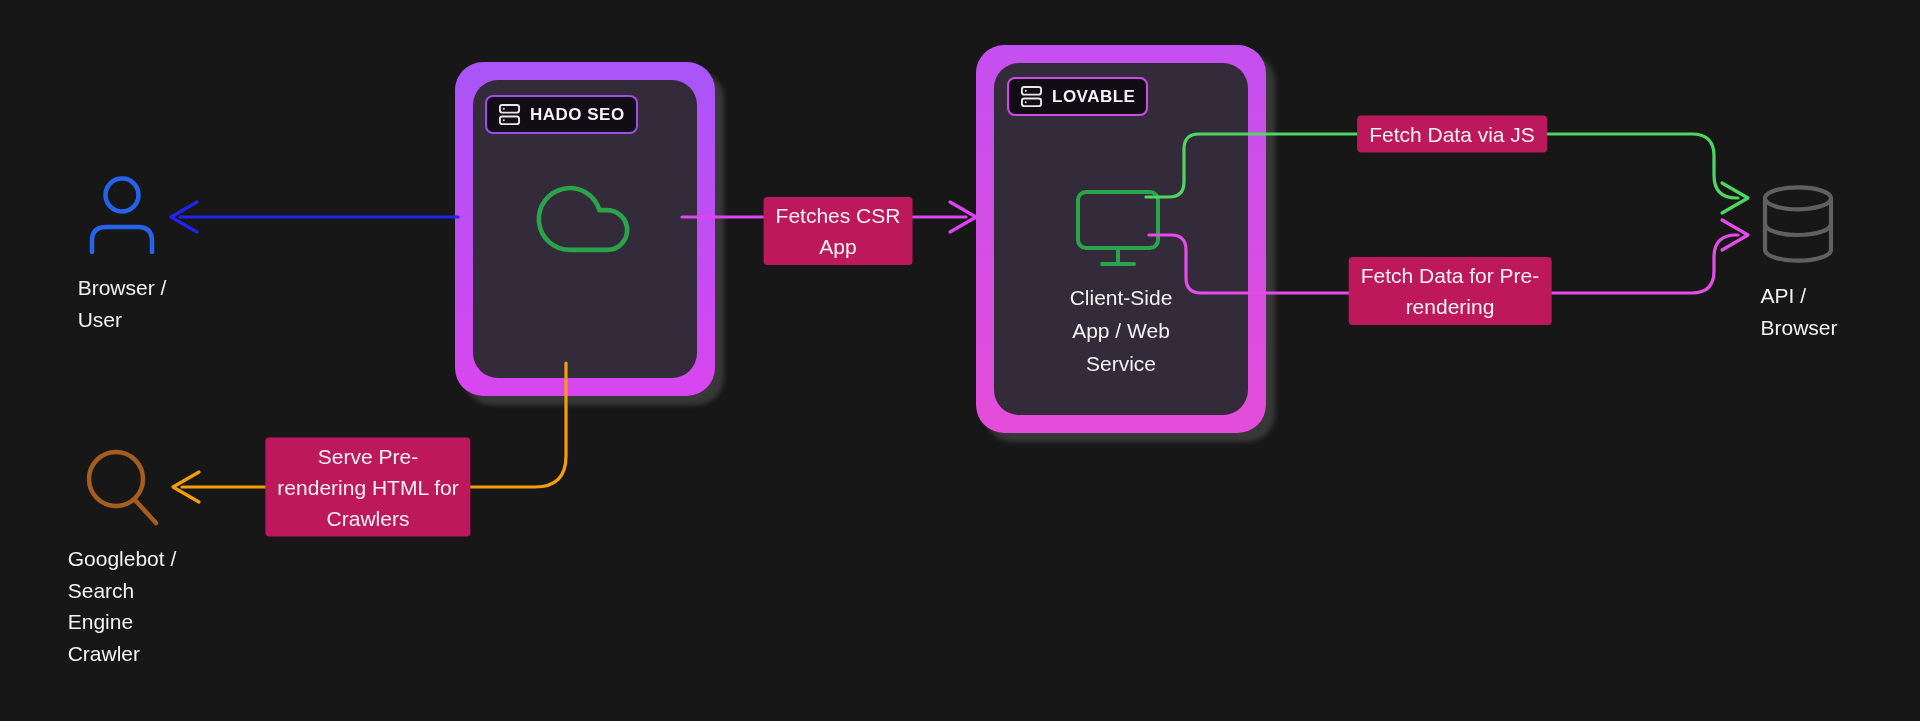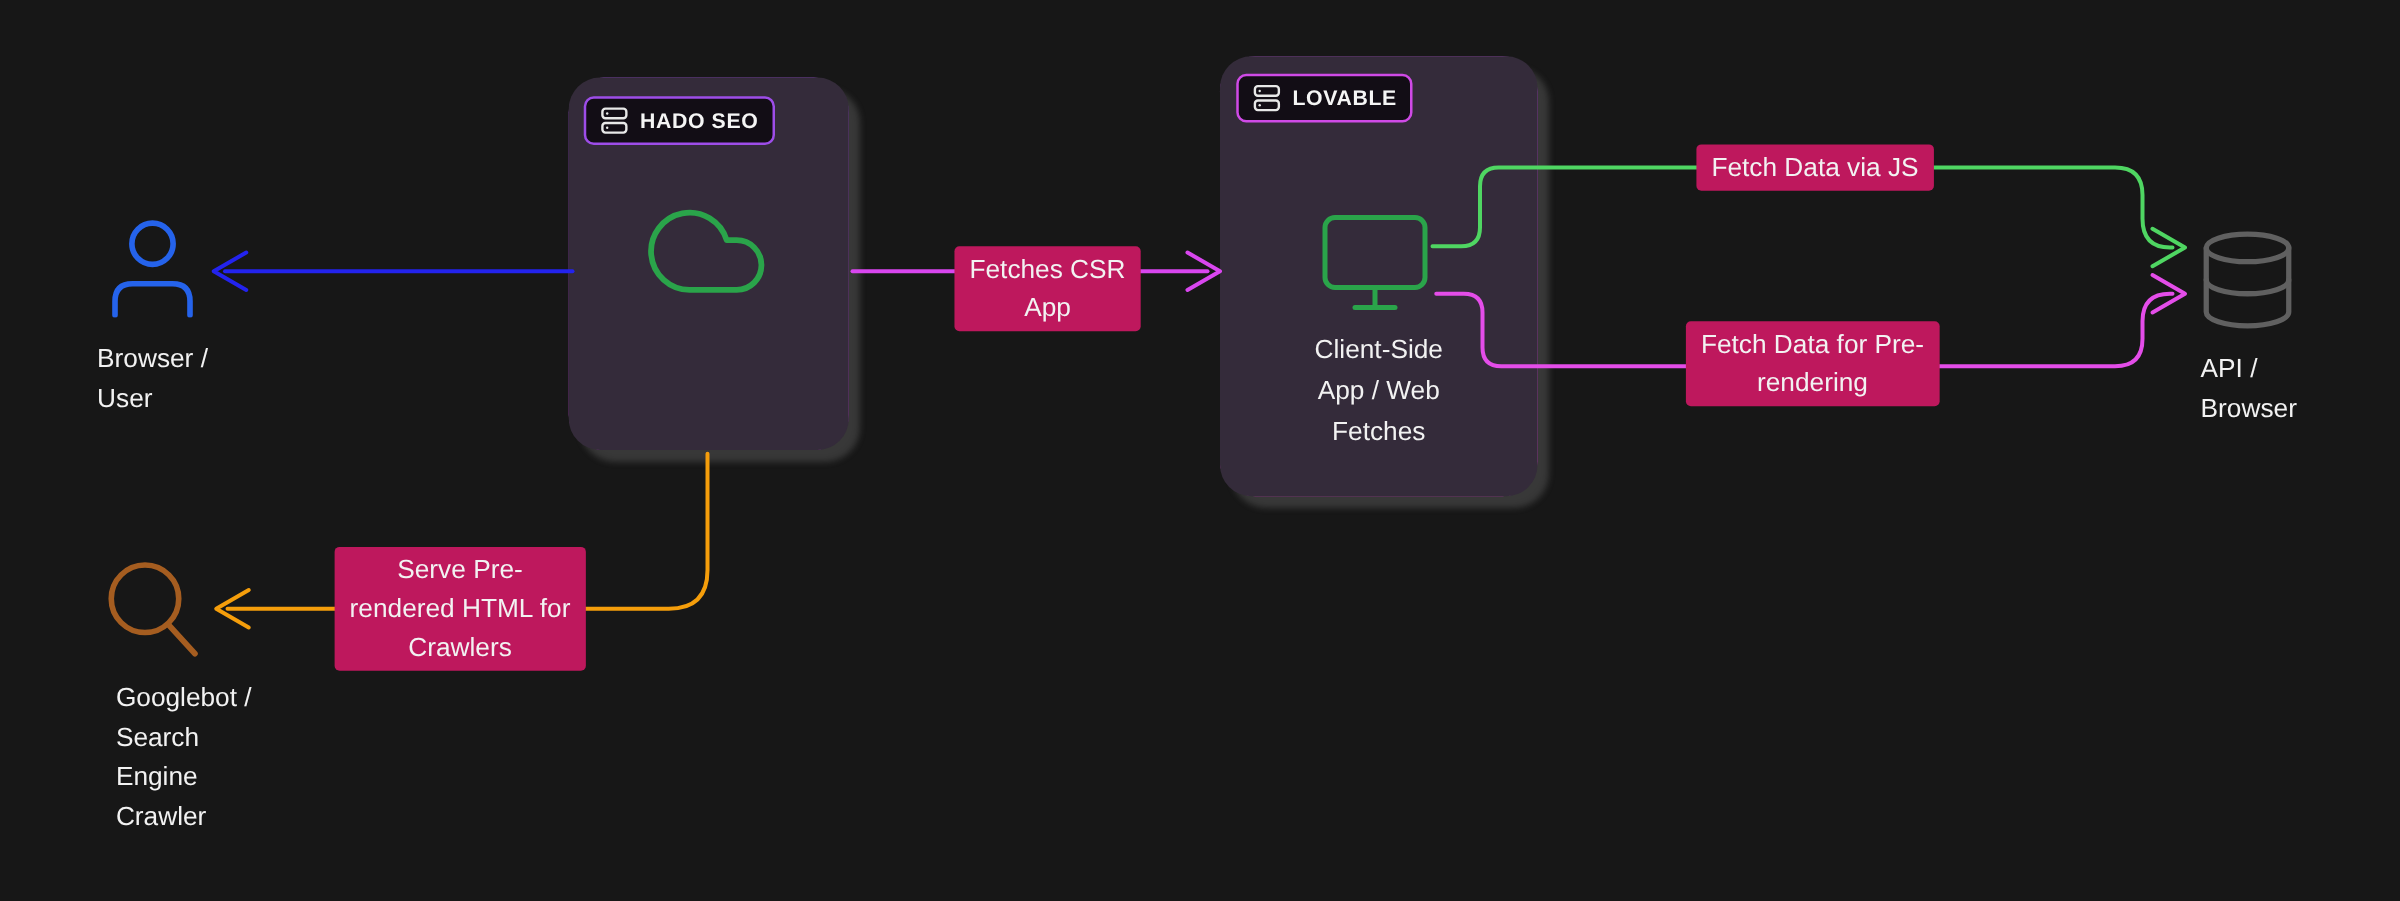--- a/index.html
+++ b/index.html
@@ -4,21 +4,21 @@
 <style>
   html,body{margin:0;padding:0;background:#171717;}
   #canvas{
     position:relative;width:1920px;height:721px;overflow:hidden;
     background:#171717;
     font-family:"Liberation Sans", sans-serif;
     color:#f2f2f2;
   }
   .abs{position:absolute;}
   
-  .svc{position:absolute;border-radius:28px;padding:0;
+  .svc{position:absolute;border-radius:28px;padding:18px;
        box-shadow:9px 9px 5px rgba(125,125,125,.33);}
   .svc-1{left:455px;top:62px;width:224px;height:298px;
          background:linear-gradient(180deg,#a855f7,#d946ef);}
   .svc-2{left:976px;top:45px;width:254px;height:352px;
          background:linear-gradient(180deg,#c44ff0,#e44dd9);}
   .svc-inner{position:relative;width:100%;height:100%;background:#342b3a;border-radius:25px;}
   .badge{position:absolute;display:inline-flex;align-items:center;gap:9px;
          height:35px;padding:0 11px;border-radius:8px;background:#120d15;
          font-size:17px;font-weight:bold;letter-spacing:.5px;color:#f5f5f5;white-space:nowrap;}
   .badge-1{left:12px;top:15px;border:2px solid #9d4de8;text-align:center;}
@@ -47,21 +47,21 @@
     <circle cx="40" cy="33" r="16.5"></circle>
     <path d="M10 90 V79 Q10 65 24 65 H56 Q70 65 70 79 V90"></path>
   </svg>
   <div class="actor-label" style="left:122px;top:303px;">Browser /
 User</div>
 
   <svg class="abs actor-icon" style="left:80px;top:446px;" width="82" height="84" viewBox="0 0 82 84" fill="none" stroke-width="4.5" stroke-linecap="round" stroke="#a55d20">
     <circle cx="36" cy="33" r="27"></circle>
     <line x1="55" y1="54" x2="76" y2="77"></line>
   </svg>
-  <div class="actor-label" style="left:122px;top:606px;margin-left:25px;">Googlebot /
+  <div class="actor-label" style="left:122px;top:606px;">Googlebot /
 Search
 Engine
 Crawler</div>
 
   <svg class="abs actor-icon" style="left:1754px;top:180px;" width="88" height="88" viewBox="0 0 24 24" fill="none" stroke-width="1.15" stroke-linecap="round" stroke-linejoin="round" stroke="#606060">
     <ellipse cx="12" cy="5" rx="9" ry="3"></ellipse>
     <path d="M3 5 V19 A9 3 0 0 0 21 19 V5"></path>
     <path d="M3 12 A9 3 0 0 0 21 12"></path>
   </svg>
   <div class="actor-label" style="left:1799px;top:311px;">API /
@@ -95,21 +95,21 @@
         </svg>
         <span>LOVABLE</span>
       </div>
       <svg class="abs" style="left:76px;top:117px;" width="96" height="96" viewBox="0 0 24 24" fill="none" stroke-width="1" stroke-linecap="round" stroke-linejoin="round" stroke="#2aa44a">
         <rect width="20" height="14" x="2" y="3" rx="2"></rect>
         <line x1="8" y1="21" x2="16" y2="21"></line>
         <line x1="12" y1="17" x2="12" y2="21"></line>
       </svg>
       <div class="svc-label">Client-Side
 App / Web
-Fetches</div>
+Service</div>
     </div>
   </div>
 
   <svg id="edge-layer" width="1920" height="721" viewBox="0 0 1920 721">
     <g fill="none" stroke-width="3.2" stroke-linecap="round" stroke-linejoin="round" stroke="#2323ee">
       <path d="M458 217 H 180"></path>
       <path d="M197 202 L 171 217 L 197 232"></path>
     </g>
     <g fill="none" stroke-width="3.2" stroke-linecap="round" stroke-linejoin="round" stroke="#d946ef">
       <path d="M682 217 H 966"></path>
@@ -125,19 +125,19 @@
     </g>
     <g fill="none" stroke-width="3.2" stroke-linecap="round" stroke-linejoin="round" stroke="#e44de9">
       <path d="M1149 235 H 1171 Q 1186 235 1186 250 V 278 Q 1186 293 1201 293 H 1692 Q 1714 293 1714 271 V 257 Q 1714 235 1736 235 H 1738"></path>
       <path d="M1722 220 L 1748 235 L 1722 250"></path>
     </g>
   </svg>
 
   <div class="edge-label" style="left:838px;top:231px;">Fetches CSR
 App</div>
   <div class="edge-label" style="left:368px;top:487px;">Serve Pre-
-rendered HTML for
+rendering HTML for
 Crawlers</div>
   <div class="edge-label" style="left:1452px;top:134px;">Fetch Data via JS</div>
   <div class="edge-label" style="left:1450px;top:291px;">Fetch Data for Pre-
 rendering</div>
 
 </div>
 
 </body></html>

